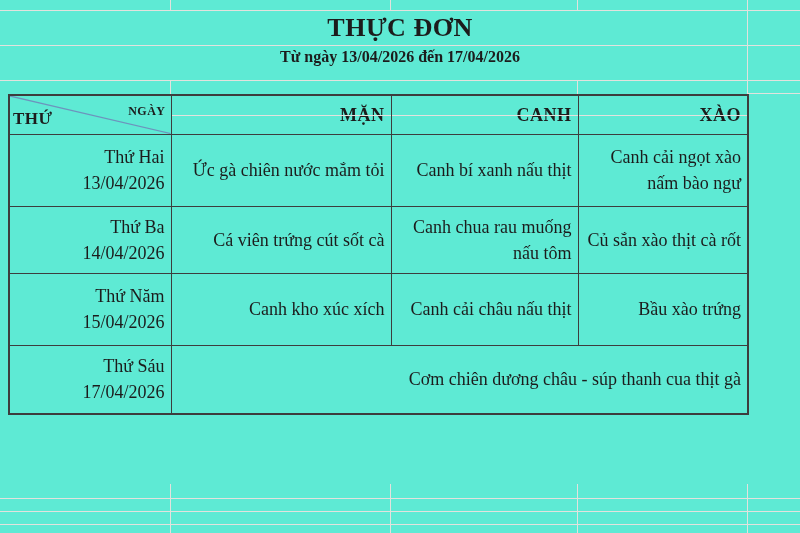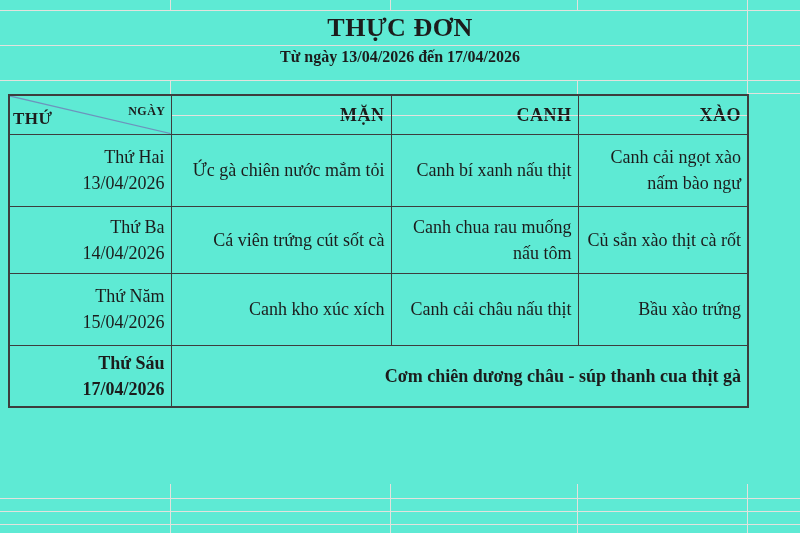--- a/index.html
+++ b/index.html
@@ -183,21 +183,21 @@
     <tr style="height:72px;">
       <td class="day-cell">
         <div>Thứ Năm</div>
         <div>15/04/2026</div>
       </td>
       <td>Canh kho xúc xích</td>
       <td>Canh cải châu nấu thịt</td>
       <td>Bầu xào trứng</td>
     </tr>
 
-    <tr style="height:62px;font-weight:bold;">
+    <tr style="height:69px;">
       <td class="day-cell">
         <div>Thứ Sáu</div>
         <div>17/04/2026</div>
       </td>
       <td colspan="3">Cơm chiên dương châu - súp thanh cua thịt gà</td>
     </tr>
   </tbody>
     </table>
 
 </div>

